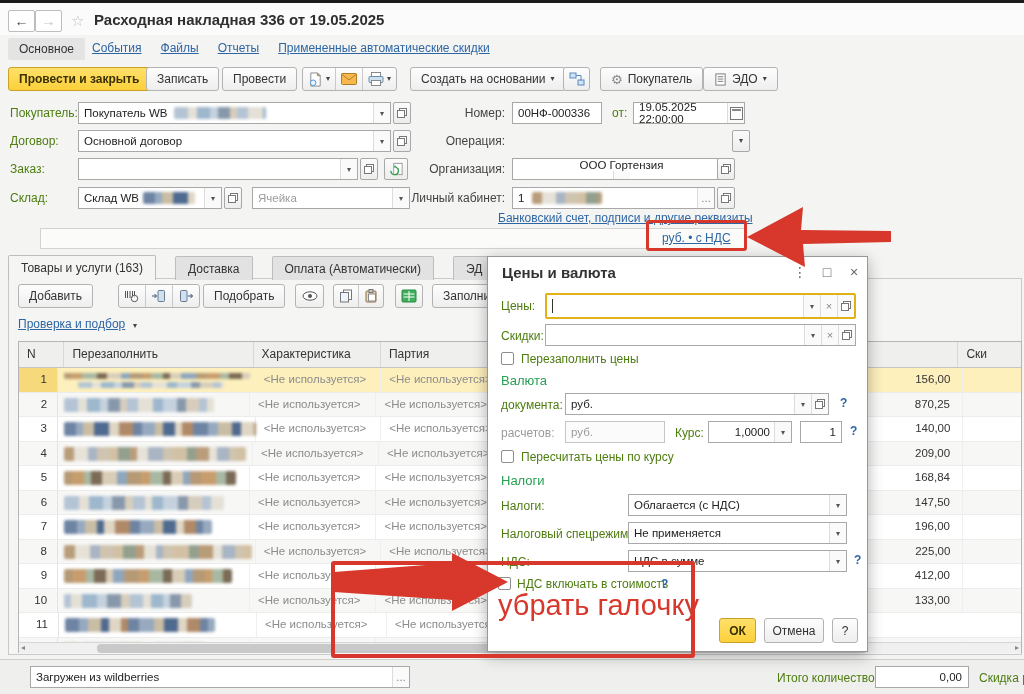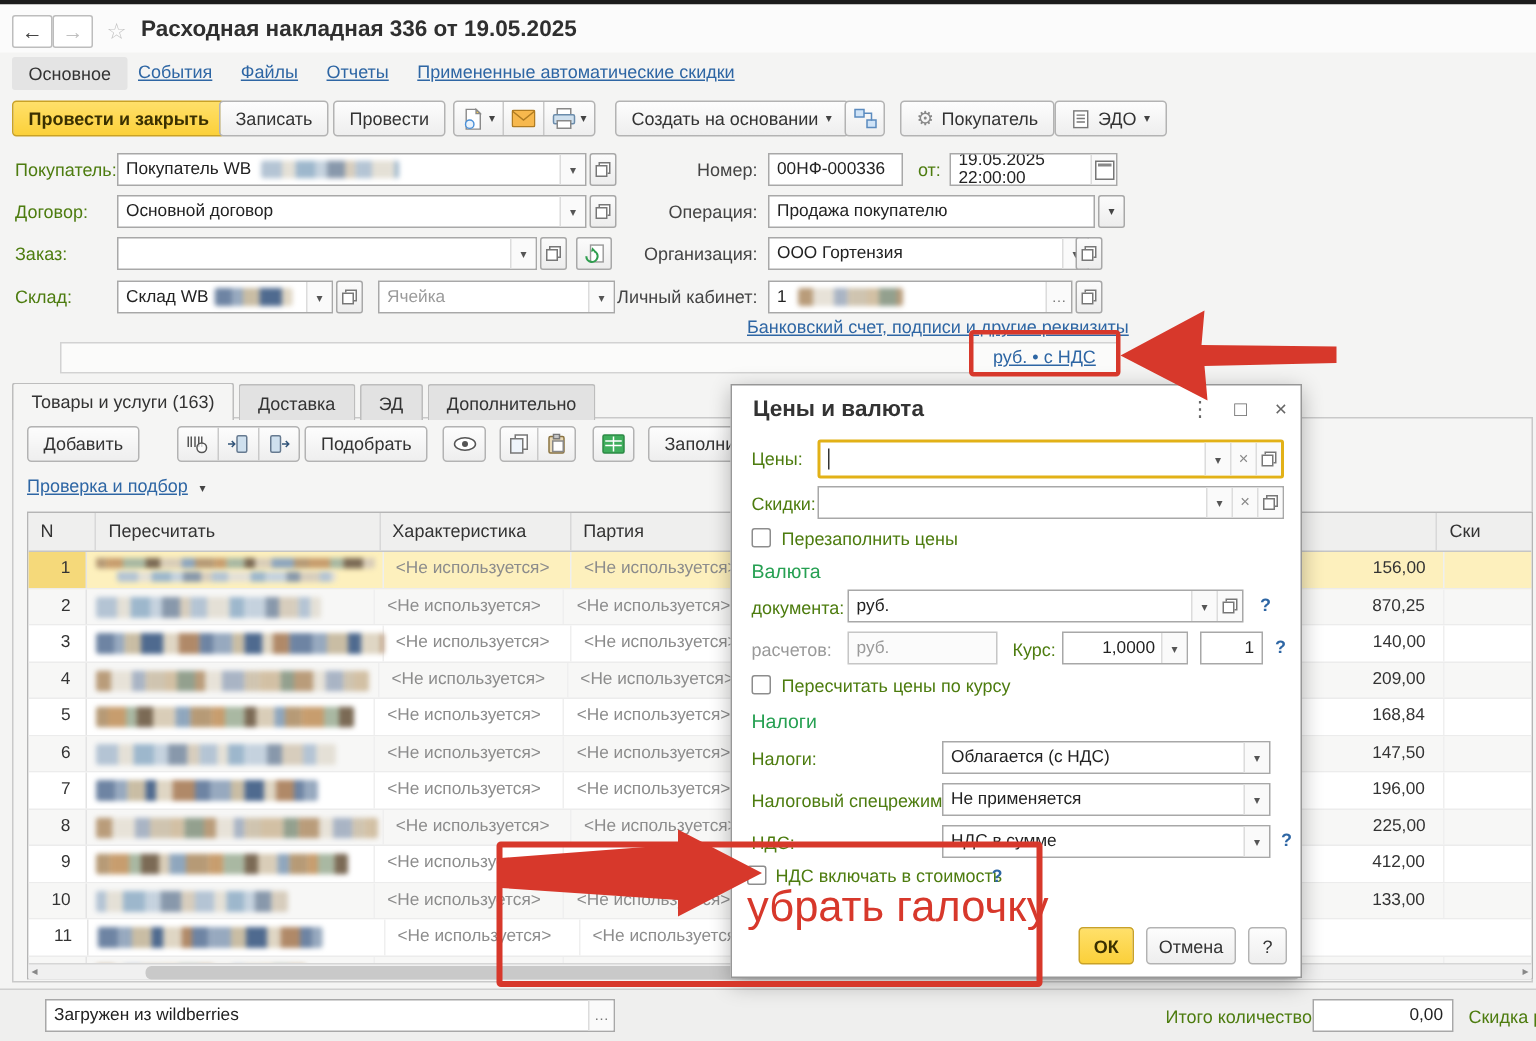--- a/index.html
+++ b/index.html
@@ -36,21 +36,21 @@
   .ico-open::before{content:"";position:absolute;right:0;top:0;width:6px;height:6px;border:1px solid #777;background:#fff;}
   .ico-open::after{content:"";position:absolute;left:0;bottom:0;width:6px;height:6px;border:1px solid #777;background:#fff;}
   .ico-cal{width:11px;height:11px;border:1px solid #777;position:relative;display:inline-block;background:#fff;}
   .ico-cal::before{content:"";position:absolute;top:1px;left:1px;right:1px;height:2px;background:#888;}
   .mosaic{display:inline-block;vertical-align:middle;border-radius:2px;filter:blur(1.6px);overflow:hidden;white-space:nowrap;}
   .mosaic i{display:inline-block;height:100%;}
   .cb{width:13px;height:13px;border:1px solid #8d8d8d;background:#fff;border-radius:2px;}
   .sect{font-size:13px;color:#26a052;}
   .help{color:#2e66a4;font-weight:bold;font-size:12px;}
   .tab{height:23px;padding:0 12px;font-size:12px;color:#333;background:#e2e2e2;border:1px solid #bdbdbd;
-       border-bottom:none;margin-right:3px;display:flex;align-items:center;border-radius:2px 2px 0 0;}
+       border-bottom:none;margin-right:19px;display:flex;align-items:center;border-radius:2px 2px 0 0;}
   .tab.active{background:#f5f5f4;height:24px;position:relative;z-index:3;}
   .panel{left:8px;top:278px;width:1014px;height:377px;background:#f5f5f4;border:1px solid #c9c9c9;}
   #table{left:18px;top:341px;width:1004px;height:312px;background:#fff;border:1px solid #b5b5b5;overflow:hidden;}
   .thead{display:flex;height:25px;background:#efefee;border-bottom:1px solid #c5c5c5;font-size:12px;color:#333;}
   .thead .hcell{padding:5px 0 0 8px;border-right:1px solid #d8d8d8;overflow:hidden;white-space:nowrap;}
   .trow{display:flex;height:23.5px;font-size:11.5px;border-bottom:1px solid #ececec;background:#fff;}
   .trow.alt{background:#f7f7f6;}
   .trow.sel{background:#fdf0bd;}
   .trow.sel .c-n{background:#f5d97a;}
   .c-n{width:40px;text-align:right;padding:5px 10px 0 0;color:#333;border-right:1px solid #e4e4e4;box-sizing:border-box;}
@@ -224,30 +224,26 @@
   <div class="abs lbl" style="left:612px;top:106px;">от:</div>
   <div class="abs fld" style="left:633px;top:102px;width:112px;">
     <span>19.05.2025 22:00:00</span>
     <span class="grow"></span>
     <span class="ibtn" style="font-size:10px;">
         <span class="ico-cal"></span>
       </span>
   </div>
 
   <div class="abs lblr" style="left:385px;top:134px;width:120px;">Операция:</div>
-  <div class="abs fld" style="left:512px;top:130px;width:218px;">
-    <span>Продажа покупателю</span>
-    <span class="grow"></span>
-  </div>
   <div class="abs sqbtn" style="left:732px;top:130px;">
       <span class="caretdn">▾</span>
     </div>
 
   <div class="abs lblr" style="left:385px;top:162px;width:120px;">Организация:</div>
-  <div class="abs fld" style="left:512px;top:158px;width:214px;">
+  <div class="abs fld" style="left:512px;top:158px;width:214px;flex-direction:column;">
     <span>ООО Гортензия</span>
     <span class="grow"></span>
     <span class="ibtn">▾</span>
   </div>
   <div class="abs sqbtn" style="left:717px;top:158px;">
       <span class="ico-open"></span>
     </div>
 
   <div class="abs lblr" style="left:385px;top:191px;width:120px;">Личный кабинет:</div>
   <div class="abs fld" style="left:512px;top:187px;width:203px;">
@@ -261,20 +257,21 @@
     </div>
 
   <div class="abs lnk" style="left:498px;top:211px;">Банковский счет, подписи и другие реквизиты</div>
   <div class="abs" style="left:40px;top:228px;width:705px;height:21px;background:#fbfbfa;border:1px solid #d2d2d2;"></div>
   <div class="abs lnk" style="left:662px;top:231px;font-size:12px;">руб. • с НДС</div>
 
   <div class="abs panel"></div>
   <div class="abs" style="left:8px;top:255px;display:flex;align-items:flex-end;" id="tabs">
       <div class="tab active">Товары и услуги (163)</div>
       <div class="tab">Доставка</div>
+      <div class="tab">Оплата (Автоматически)</div>
       <div class="tab">ЭД</div>
       <div class="tab">Дополнительно</div>
     </div>
 
   <div class="abs btn" style="left:18px;top:284px;">
       <span>Добавить</span>
     </div>
   <div class="abs igroup" style="left:118px;top:284px;">
     <div class="iseg">
       <span>
@@ -343,21 +340,21 @@
   <div class="abs btn" style="left:432px;top:284px;">
     <span>Заполнить</span>
     <span class="caretdn">▾</span>
   </div>
   <div class="abs lnk" style="left:18px;top:317px;"><span>Проверка и подбор</span></div>
   <div class="abs caretdn" style="left:133px;top:322px;">▾</div>
 
   <div class="abs" id="table">
     <div class="thead">
       <div class="hcell" style="width:40px;">N</div>
-      <div class="hcell" style="width:198px;">Пересчитать</div>
+      <div class="hcell" style="width:198px;">Перезаполнить</div>
       <div class="hcell" style="width:130px;">Характеристика</div>
       <div class="hcell" style="width:131px;">Партия</div>
       <div class="hcell" style="width:340px;"></div>
       <div class="hcell" style="width:134px;">Цена</div>
       <div class="hcell" style="width:60px;border-right:none;">Ски</div>
     </div>
     <div id="tbody">
         <div class="trow sel">
           <div class="c-n">1</div>
           <div class="c-nom">

